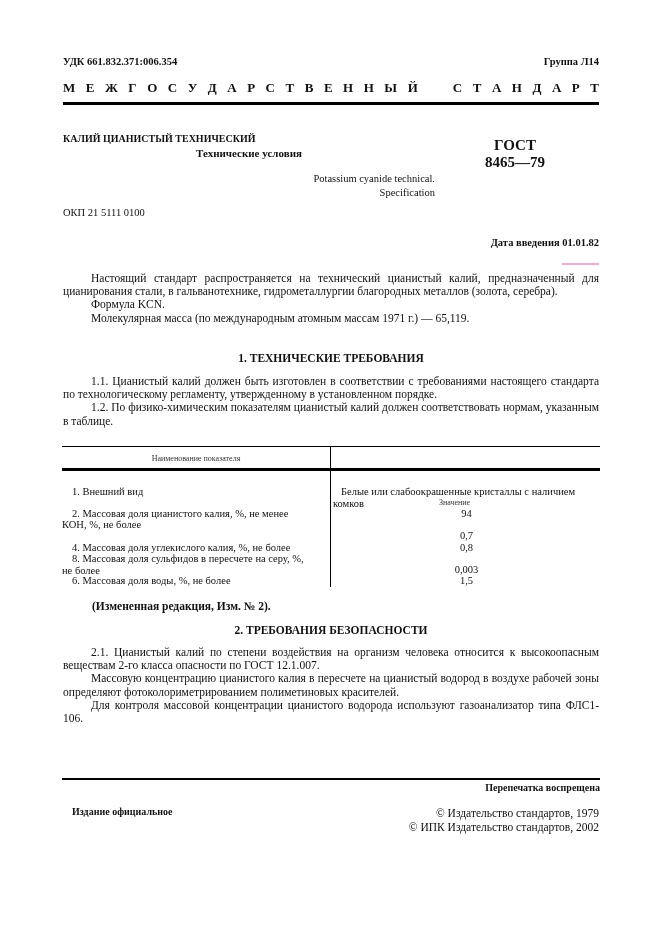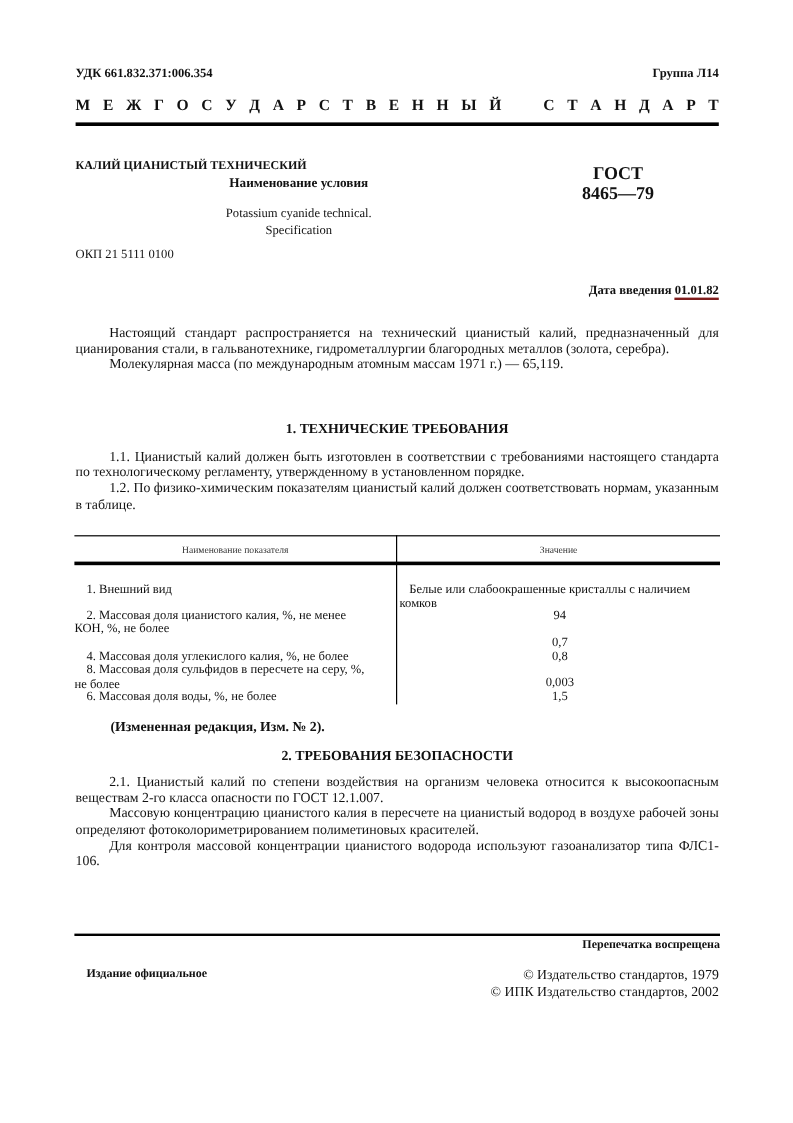--- a/index.html
+++ b/index.html
@@ -13,39 +13,39 @@
     .group { right: 62px; top: 56px; font-size: 10.5px; font-weight: bold; }
     .interstate {
       left: 63px; top: 80px; width: 536px; font-size: 13px; font-weight: bold;
       display: flex; justify-content: space-between;
     }
     .interstate span { display: inline-block; }
     .interstate .gap { width: 14px; }
     .rule-thick { left: 63px; top: 102px; width: 536px; height: 3px; background: #000; }
     .title { left: 63px; top: 121px; width: 372px; text-align: left; font-size: 10px; font-weight: bold; margin-top: 12px; }
     .subtitle { left: 63px; top: 147px; width: 372px; text-align: center; font-size: 11px; font-weight: bold; }
-    .en-title { left: 63px; top: 172px; width: 372px; text-align: center; font-size: 10.5px; line-height: 13.5px; }
+    .en-title { left: 63px; top: 172px; width: 372px; text-align: right; font-size: 10.5px; line-height: 13.5px; }
     .gost { left: 440px; top: 137px; width: 150px; text-align: center; font-size: 15px; font-weight: bold; line-height: 17px; }
     .okp { left: 63px; top: 207px; font-size: 10.5px; text-align: right; }
     .date { right: 62px; top: 237px; font-size: 10.5px; font-weight: bold; }
-    .date u { text-decoration: none; border-bottom: 2px solid #7f1d1d; padding-bottom: 0px; }
+    .date u { text-decoration: none; border-bottom: 2px solid #f9a8d4; padding-bottom: 15px; }
     .text {
       left: 63px; width: 536px; font-size: 11.5px; line-height: 13.2px; text-align: justify;
     }
     .text p { margin: 0; text-indent: 28px; }
     .text p.last-left { text-align-last: left; }
     .h1 { left: 63px; width: 536px; text-align: center; font-size: 11.5px; font-weight: bold; }
     
     .tbl { left: 62px; top: 446px; width: 538px; }
     .tbl-top { position: absolute; left: 0; top: 0; width: 538px; height: 1px; background: #000; }
     .tbl-hdr-rule { position: absolute; left: 0; top: 22px; width: 538px; height: 3px; background: #000; }
     .tbl-vdiv { position: absolute; left: 268px; top: 0; width: 1px; height: 141px; background: #000; }
     .th { position: absolute; top: 8px; font-size: 8px; text-align: center; color: #333; }
     .th.c1 { left: 0; width: 268px; }
-    .th.c2 { left: 269px; width: 269px; }
+    .th.c2 { left: 258px; width: 269px; margin-top: 44px; }
     .cell { position: absolute; font-size: 10.5px; line-height: 11.6px; }
     .c1cell { left: 0; width: 264px; text-align: justify; text-align-last: left; }
     .c1cell .ind { padding-left: 10px; }
     .c2cell { left: 271px; width: 267px; text-align: center; }
     .c2cell.left { text-align: left; }
     .amend { left: 92px; top: 600px; font-size: 11.5px; font-weight: bold; }
     .footer-rule { left: 62px; top: 778px; width: 538px; height: 2px; background: #000; }
     .foot-l { left: 72px; top: 782px; font-size: 10px; font-weight: bold; margin-top: 24px; }
     .foot-r { right: 61px; top: 782px; font-size: 10px; font-weight: bold; }
     .copy { right: 62px; top: 806px; font-size: 11.5px; line-height: 14px; text-align: right; }
@@ -81,37 +81,38 @@
   <span>А</span>
   <span>Н</span>
   <span>Д</span>
   <span>А</span>
   <span>Р</span>
   <span>Т</span>
 </div>
 <div class="abs rule-thick"></div>
 
 <div class="abs title">КАЛИЙ ЦИАНИСТЫЙ ТЕХНИЧЕСКИЙ</div>
-<div class="abs subtitle">Наименование условия</div>
+<div class="abs subtitle">Технические условия</div>
 <div class="abs en-title">
   <div>Potassium cyanide technical.</div>
   <div>Specification</div>
 </div>
 <div class="abs gost">
   <div>ГОСТ</div>
   <div>8465—79</div>
 </div>
 <div class="abs okp">ОКП 21 5111 0100</div>
 <div class="abs date">
   <span>Дата введения</span>
   <u>01.01.82</u>
 </div>
 
 <div class="abs text" style="top:272px;">
   <p class="last-left">Настоящий стандарт распространяется на технический цианистый калий, предназначенный для цианирования стали, в гальванотехнике, гидрометаллургии благородных металлов (золота, серебра).</p>
+  <p>Формула KCN.</p>
   <p>Молекулярная масса (по международным атомным массам 1971 г.) — 65,119.</p>
 </div>
 
 <div class="abs h1" style="top:352px;">1. ТЕХНИЧЕСКИЕ ТРЕБОВАНИЯ</div>
 <div class="abs text" style="top:375px;">
   <p class="last-left">1.1. Цианистый калий должен быть изготовлен в соответствии с требованиями настоящего стандарта по технологическому регламенту, утвержденному в установленном порядке.</p>
   <p class="last-left">1.2. По физико-химическим показателям цианистый калий должен соответствовать нормам, указанным в таблице.</p>
 </div>
 
 <div class="abs tbl">

